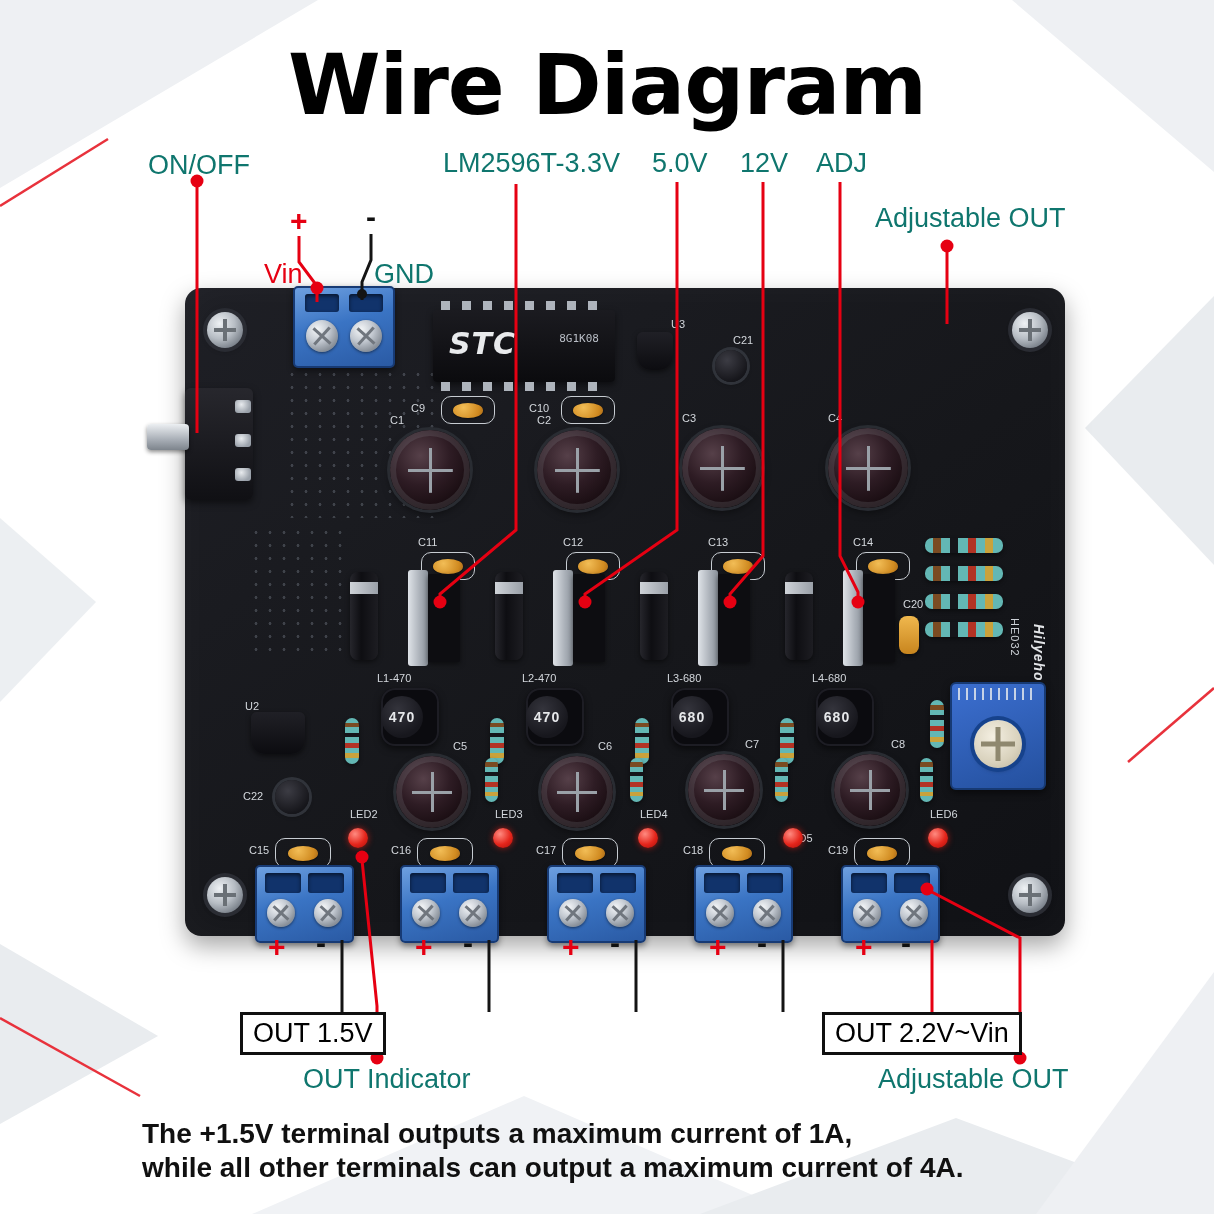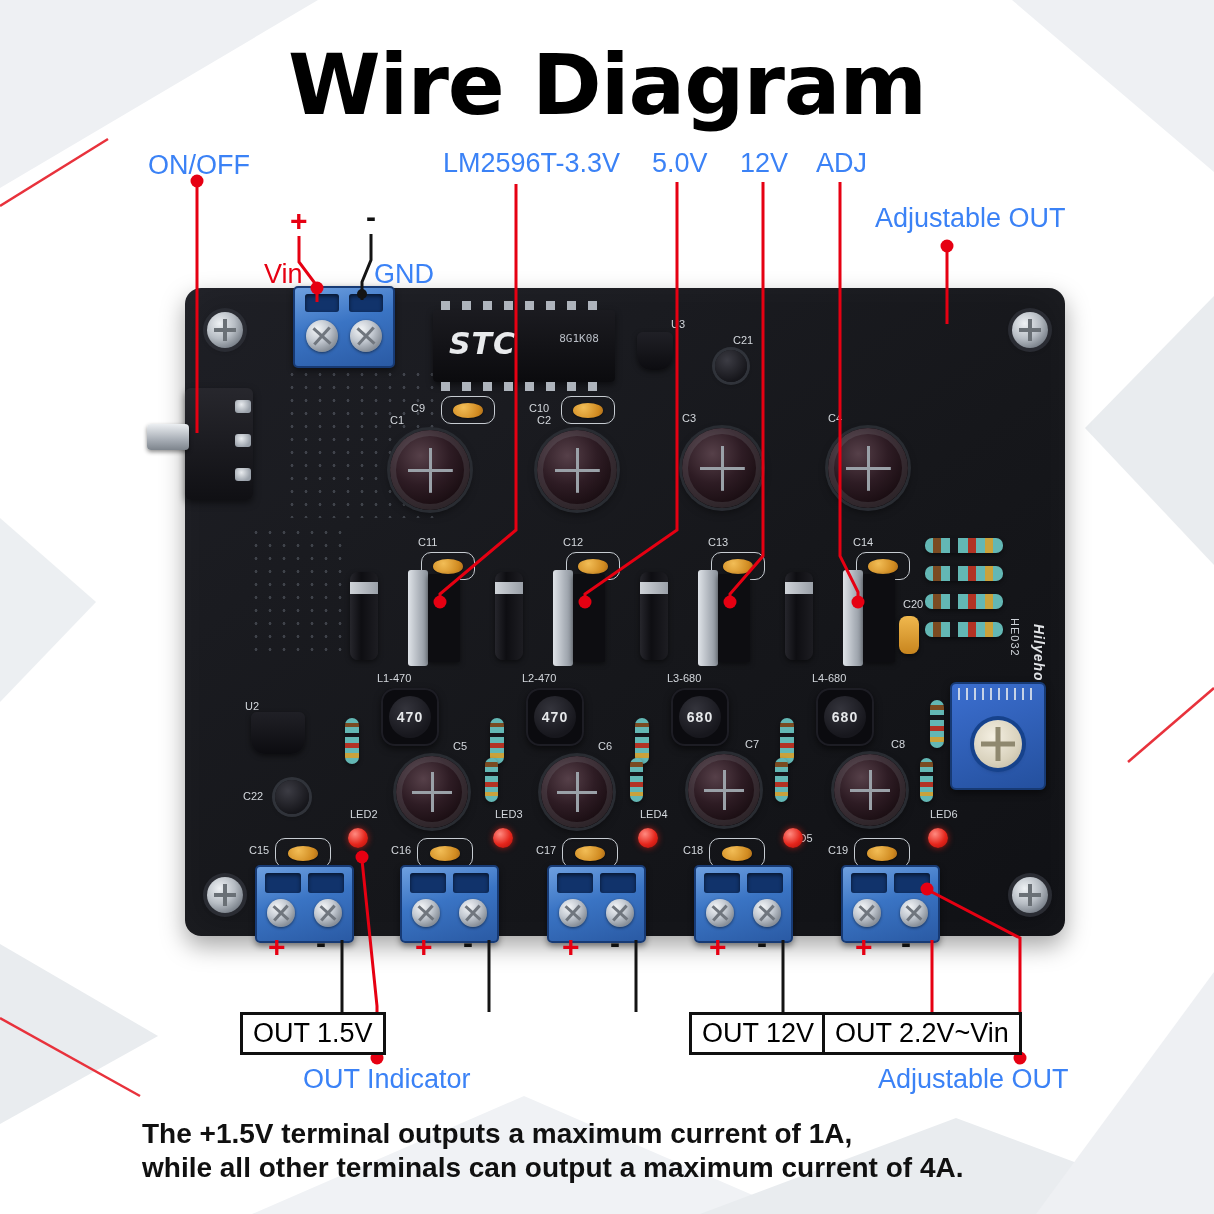--- a/index.html
+++ b/index.html
@@ -63,21 +63,21 @@
   .dband { left:0; right:0; top:10px; height:12px; background:linear-gradient(90deg,#cfd3d8,#9aa0a8); }
   .t220 .tab { left:0; top:0; width:20px; height:100%; border-radius:3px;
                background:linear-gradient(90deg,#dfe3e8,#aab0b8 60%,#8b929b); }
   .t220 .tbody { left:20px; top:4px; width:32px; height:calc(100% - 8px); background:#0d0d11;
                  border-radius:2px; box-shadow:0 2px 5px rgba(0,0,0,.5); }
   .res-h { border-radius:7px; box-shadow:0 2px 4px rgba(0,0,0,.45);
     background:linear-gradient(90deg,#63b7b4 0 10%,#7a4b22 10% 20%,#63b7b4 20% 32%,#15151a 32% 42%,#63b7b4 42% 55%,#b23324 55% 65%,#63b7b4 65% 77%,#c9a23c 77% 87%,#63b7b4 87% 100%); }
   .res-v { border-radius:7px; box-shadow:0 2px 4px rgba(0,0,0,.45);
     background:linear-gradient(180deg,#63b7b4 0 10%,#7a4b22 10% 20%,#63b7b4 20% 32%,#15151a 32% 42%,#63b7b4 42% 55%,#b23324 55% 65%,#63b7b4 65% 77%,#c9a23c 77% 87%,#63b7b4 87% 100%); }
   .cap-yv { background:linear-gradient(180deg,#f0b84e,#c8851e); border-radius:8px; box-shadow:0 2px 4px rgba(0,0,0,.5); }
-  .ind { background:#0b0b0f; border-radius:14px; display:flex; align-items:center; justify-content:center;
+  .ind { background:#0b0b0f; border-radius:14px; display:flex; align-items:center; 
          box-shadow:0 3px 7px rgba(0,0,0,.55), inset 0 0 0 2px #1d1d24; }
   .ind-core { position:static !important; width:42px; height:42px; border-radius:50%;
               background:radial-gradient(circle at 40% 32%,#34343c,#17171d 70%);
               display:flex; align-items:center; justify-content:center;
               color:#e6e8ea; font:bold 14px "Liberation Sans",sans-serif; letter-spacing:1px; }
   .led { border-radius:50%;
          background:radial-gradient(circle at 35% 30%,#ff8a80,#e5261c 55%,#a80e08);
          box-shadow:0 0 6px rgba(230,30,20,.7); }
   .pot { background:linear-gradient(160deg,#3c6fd0,#24509e); border:2px solid #173a74; border-radius:6px;
          box-shadow:0 3px 7px rgba(0,0,0,.5); }
@@ -91,21 +91,21 @@
   .pot-knob::after  { width:5px; height:34px; transform:translate(-50%,-50%); }
   .to92 { background:linear-gradient(#202026,#0c0c10); border-radius:6px 6px 14px 14px;
           box-shadow:0 2px 5px rgba(0,0,0,.5); }
   .capsm { border-radius:50%;
            background:radial-gradient(circle at 38% 32%,#3c3c44,#17171c 70%,#0c0c10);
            box-shadow:0 0 0 3px #30333a, 0 2px 4px rgba(0,0,0,.5); }
   .vtext { writing-mode:vertical-rl; color:#cdd1d6; font:11px "Liberation Sans",sans-serif; letter-spacing:1px; }
   .vbrand { writing-mode:vertical-rl; color:#e2e4e7; font:italic bold 14px "Liberation Sans",sans-serif; letter-spacing:1px; }
 
   
-  .lbl { position:absolute; font:27px "Liberation Sans",sans-serif; color:#3b82f6; white-space:nowrap; }
+  .lbl { position:absolute; font:27px "Liberation Sans",sans-serif; color:#0f766e; white-space:nowrap; }
   .lbl.red { color:#e60012; }
   .sign { position:absolute; font:bold 30px "Liberation Sans",sans-serif; color:#101010; }
   .sign.red { color:#e60012; }
   .outbox { position:absolute; border:3px solid #101010; background:#fff; padding:3px 10px;
             font:27px "Liberation Sans",sans-serif; white-space:nowrap; }
   .inputbox { position:absolute; border:3px solid #101010; background:#fff; padding:2px 6px;
               font:27px "Liberation Sans",sans-serif; text-align:center; width:112px; }
   .note { position:absolute; font:bold 28px "Liberation Sans",sans-serif; color:#101010; white-space:nowrap; }
 </style>
 </head>
@@ -405,21 +405,20 @@
   <span class="sign red" style="left:415px;top:930px">+</span>
   <span class="sign" style="left:463px;top:926px">-</span>
   <span class="sign red" style="left:562px;top:930px">+</span>
   <span class="sign" style="left:610px;top:926px">-</span>
   <span class="sign red" style="left:709px;top:930px">+</span>
   <span class="sign" style="left:757px;top:926px">-</span>
   <span class="sign red" style="left:855px;top:930px">+</span>
   <span class="sign" style="left:901px;top:926px">-</span>
 
   <div class="outbox" style="left:240px;top:1012px">OUT 1.5V</div>
-  <div class="outbox" style="left:689px;top:1012px">OUT 12V</div>
   <div class="outbox" style="left:822px;top:1012px">OUT 2.2V~Vin</div>
 
   <div class="lbl" style="left:303px;top:1064px">OUT Indicator</div>
   <div class="lbl" style="left:878px;top:1064px">Adjustable OUT</div>
 
   <div class="note" style="left:142px;top:1118px">The +1.5V terminal outputs a maximum current of 1A,</div>
   <div class="note" style="left:142px;top:1152px">while all other terminals can output a maximum current of 4A.</div>
 
 </div>
 

